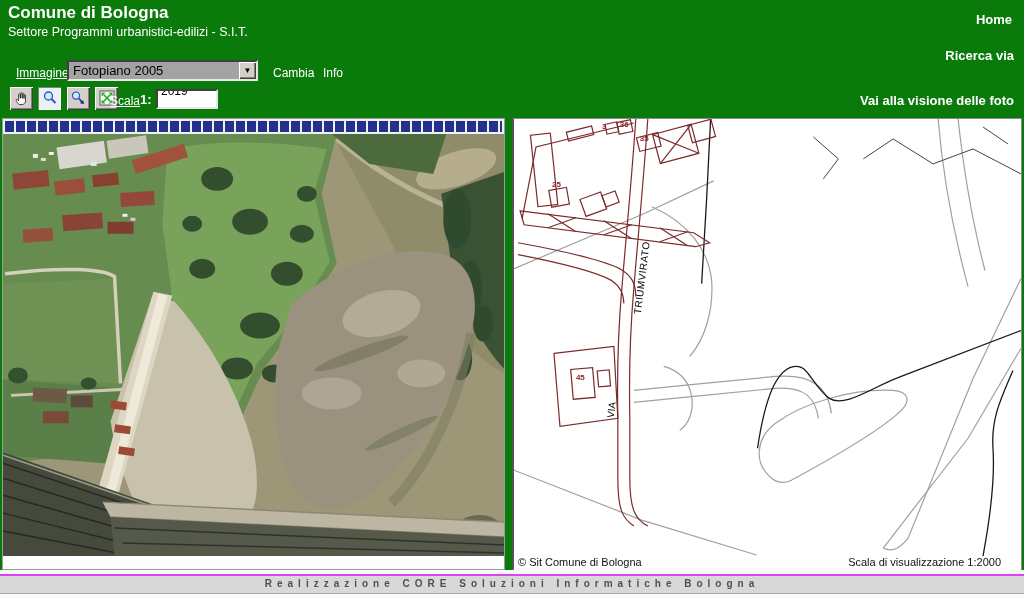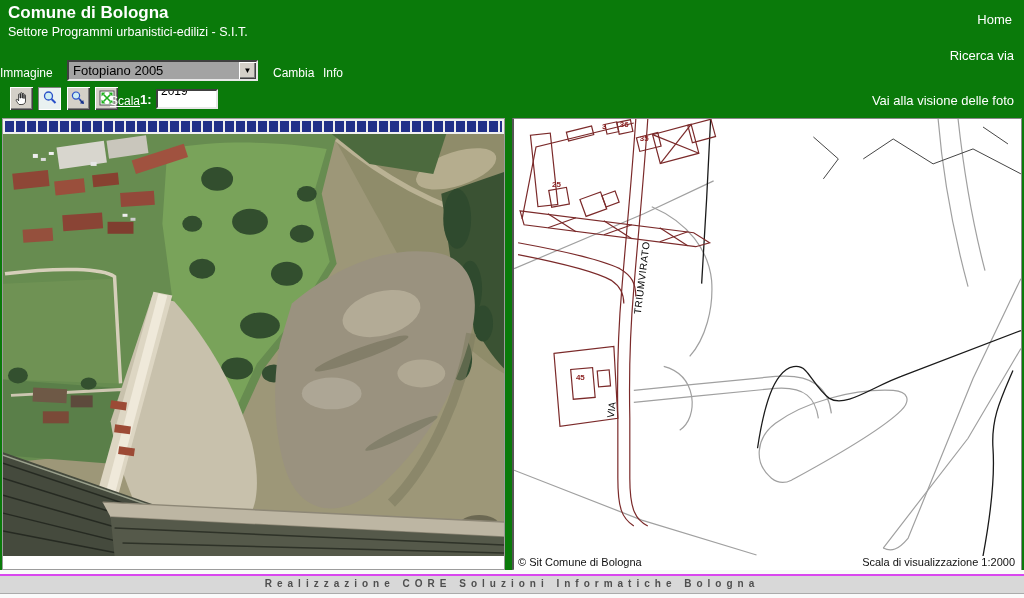--- a/index.html
+++ b/index.html
@@ -5,26 +5,26 @@
   html,body{margin:0;padding:0;}
   body{
     width:1024px;height:598px;position:relative;overflow:hidden;
     background:#0a7a0a;
     font-family:"Liberation Sans",sans-serif;
   }
   .abs{position:absolute;}
   
   .hdr-title{left:8px;top:3px;font-size:17px;font-weight:bold;color:#fff;}
   .hdr-sub{left:8px;top:25px;font-size:12.5px;color:#fff;}
-  .lnk{color:#fff;font-weight:normal;font-size:13px;cursor:pointer;white-space:nowrap;}
+  .lnk{color:#fff;font-weight:bold;font-size:13px;cursor:pointer;white-space:nowrap;}
   .home{right:12px;top:12px;}
   .ricerca{right:10px;top:48px;}
   .vai{right:10px;top:93px;}
   .lbl{color:#fff;font-size:12px;}
-  .immagine{left:0;top:66px;}
+  .immagine{left:16px;top:66px;text-decoration:underline;}
   .cambia,.info{color:#fff;font-size:12px;cursor:pointer;}
   .cambia{left:273px;top:66px;}
   .info{left:323px;top:66px;}
   
   .select{left:67px;top:60px;width:191px;height:21px;background:#a3a3a3;
     border-top:2px solid #404040;border-left:2px solid #404040;
     border-bottom:2px solid #e8e8e8;border-right:2px solid #e8e8e8;
     box-sizing:border-box;cursor:pointer;}
   .select-value{position:absolute;left:4px;top:1px;font-size:13px;color:#000;}
   .select-arrow{position:absolute;right:0;top:0;width:17px;height:17px;background:#d4d0c8;
@@ -50,21 +50,21 @@
   .progress{height:15px;background:#f0f0f0;padding:2px;box-sizing:border-box;}
   .progress-inner{height:11px;background:repeating-linear-gradient(90deg,#223189 0 9px,#f0f0f0 9px 11px);}
   .photo-wrap{height:422px;overflow:hidden;}
   .attr-left{height:14px;line-height:13px;background:#fff;color:#000;
     font-family:"Liberation Serif",serif;font-size:12px;padding-left:2px;border-top:1px solid #aaa;}
   .panel-right{left:512px;top:118px;width:510px;height:452px;background:#fff;
     border:1px solid #8a8a8a;border-left:2px solid #555;box-sizing:border-box;}
   .map-wrap{height:437px;overflow:hidden;}
   .attr-right{height:14px;line-height:13px;background:#fff;color:#111;font-size:11px;}
   .attr-right .a-l{float:left;padding-left:4px;}
-  .attr-right .a-r{float:right;padding-right:6px;}
+  .attr-right .a-r{float:right;padding-right:20px;}
   
   .bottom-zone{left:0;top:570px;width:1024px;height:28px;background:#fafafa;}
   .credit-bar{position:absolute;left:0;right:0;top:4px;height:17px;background:#d8d8d8;
     border-top:2px solid #d946ef;border-bottom:1px solid #ababab;
     text-align:center;font-size:10px;font-weight:bold;letter-spacing:5px;color:#4f4f4f;line-height:16px;}
 </style>
 </head>
 <body>
 
 <div class="abs hdr-title">Comune di Bologna</div>

